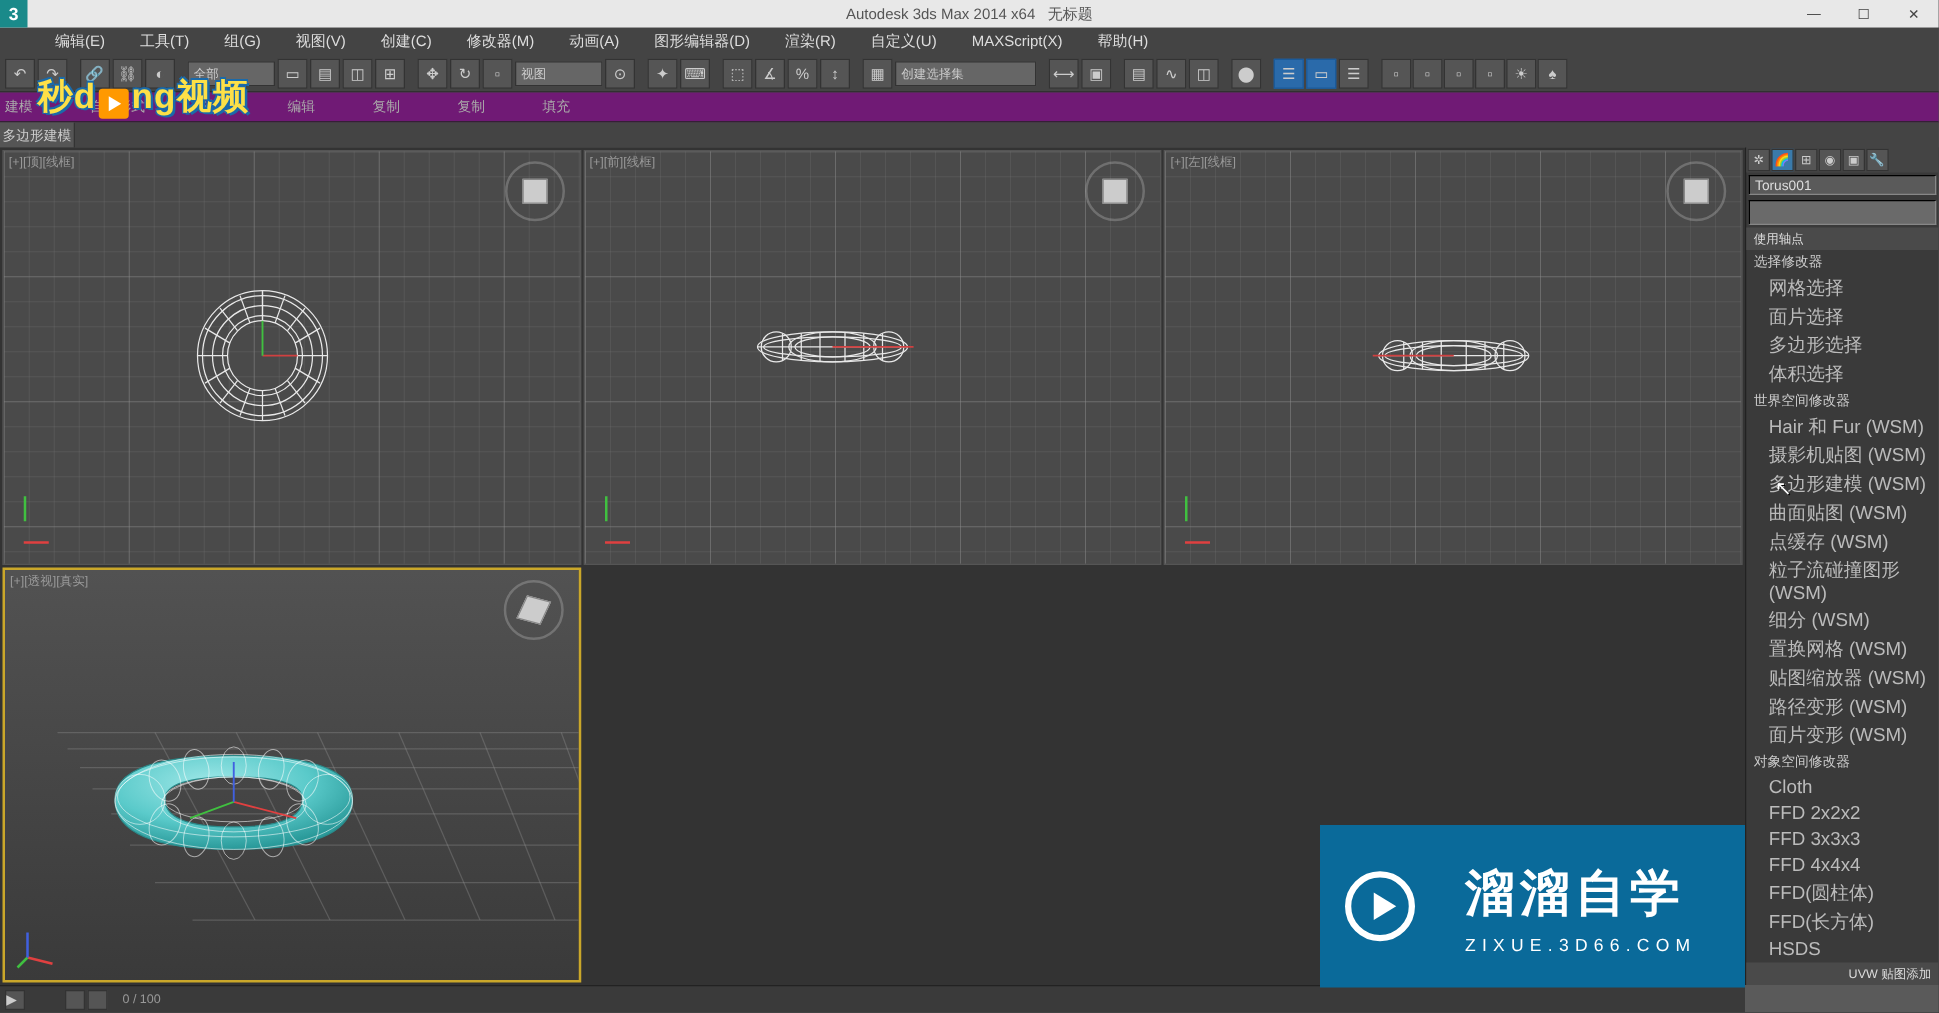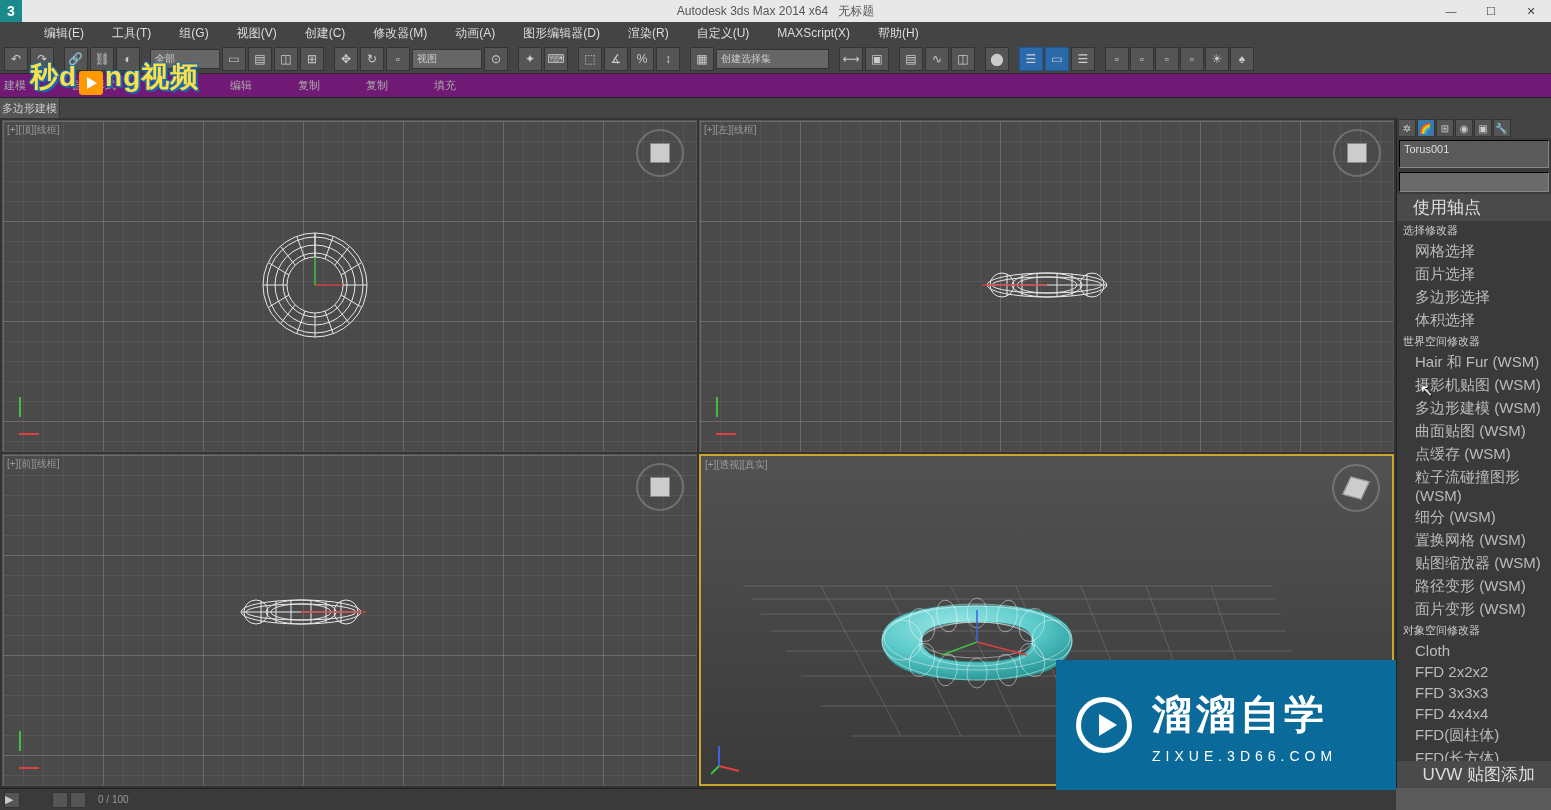--- a/index.html
+++ b/index.html
@@ -29,21 +29,21 @@
     .tb2-label { color: #aaa; font-size: 11px; }
     
     
     .tab-row { height: 20px; background: #444; display: flex; align-items: stretch; }
     .tab { padding: 2px 2px; background: #555; color: #ccc; font-size: 11px; border-right: 1px solid #333; display: flex; align-items: center; }
     
     
     .main-area { display: flex; height: calc(810px - 22px - 22px - 30px - 24px - 20px - 22px); }
     
     
-    .viewports { flex: 1; display: grid; grid-template-columns: 1fr 1fr; grid-template-rows: 1fr 1fr; gap: 2px; background: #333; padding: 2px; position: relative; }
+    .viewports { flex: 1; display: grid; grid-template-columns: 1fr 1fr 1fr; grid-template-rows: 1fr 1fr; gap: 2px; background: #333; padding: 2px; position: relative; }
     .viewport { background: #4a4a4a; position: relative; border: 1px solid #555; overflow: hidden; }
     .viewport.active { border: 2px solid #caa72a; }
     .viewport-label { position: absolute; top: 2px; left: 4px; color: #999; font-size: 10px; z-index: 10; }
     
     
     .grid-bg { position: absolute; inset: 0; background-image: 
       linear-gradient(rgba(120,120,120,0.25) 1px, transparent 1px),
       linear-gradient(90deg, rgba(120,120,120,0.25) 1px, transparent 1px);
       background-size: 20px 20px;
     }
@@ -61,42 +61,42 @@
     
     .viewcube { position: absolute; top: 8px; right: 12px; width: 48px; height: 48px; }
     .vc-ring { width: 48px; height: 48px; border: 2px solid rgba(200,200,200,0.3); border-radius: 50%; position: absolute; }
     .vc-cube { width: 20px; height: 20px; background: #ccc; position: absolute; top: 14px; left: 14px; border: 1px solid #888; }
     
     
     .right-panel { width: 155px; background: #3a3a3a; border-left: 1px solid #222; display: flex; flex-direction: column; }
     .panel-tabs { height: 20px; background: #444; display: flex; gap: 1px; padding: 1px; }
     .ptab { width: 18px; height: 18px; background: #555; border: 1px solid #333; display: flex; align-items: center; justify-content: center; font-size: 10px; cursor: pointer; }
     .ptab.active { background: #3a7aaa; }
-    .object-name { height: 28px; background: #5a5a5a; border: 1px inset #333; margin: 2px; padding: 2px 4px; color: #ddd; font-size: 11px; }
+    .object-name { height: 16px; background: #5a5a5a; border: 1px inset #333; margin: 2px; padding: 2px 4px; color: #ddd; font-size: 11px; }
     .modifier-dropdown { height: 20px; background: #6a6a6a; border: 1px inset #333; margin: 2px; }
-    .section-header { background: #4a4a4a; padding: 2px 16px; color: #ddd; font-size: 17px; }
+    .section-header { background: #4a4a4a; padding: 2px 6px; color: #ddd; font-size: 10px; }
     .modifier-list { flex: 1; overflow: hidden; }
     .mod-item { padding: 2px 6px 2px 18px; color: #bbb; font-size: 15px; cursor: pointer; }
     .mod-header { padding: 2px 6px; color: #ccc; font-size: 11px; font-weight: normal; }
     
     
     .status-bar { height: 22px; background: #3a3a3a; display: flex; align-items: center; padding: 0 4px; gap: 12px; border-top: 1px solid #222; position: absolute; bottom: 0; left: 0; right: 155px; }
     .status-ctrl { width: 16px; height: 16px; background: #555; border: 1px solid #333; }
     .status-text { color: #999; font-size: 10px; }
     
     
     .watermark-left { position: absolute; top: 58px; left: 30px; z-index: 100; font-family: Arial; }
     .wm-text { font-size: 28px; font-weight: bold; color: #fde047; text-shadow: 2px 2px 0 #1a6aaa, -1px -1px 0 #1a6aaa, 1px -1px 0 #1a6aaa, -1px 1px 0 #1a6aaa; letter-spacing: 1px; }
     .play-icon { display: inline-block; width: 24px; height: 24px; background: #ff9900; border-radius: 3px; vertical-align: middle; position: relative; margin: 0 2px; }
     .play-icon::after { content: ''; position: absolute; left: 8px; top: 6px; border-left: 10px solid #fff; border-top: 6px solid transparent; border-bottom: 6px solid transparent; }
     
     .watermark-right { position: absolute; bottom: 20px; right: 155px; width: 340px; height: 130px; background: #0a6a9a; z-index: 100; display: flex; align-items: center; padding: 20px; gap: 20px; }
     .wm-play-ring { width: 56px; height: 56px; border: 5px solid #fff; border-radius: 50%; position: relative; flex-shrink: 0; }
     .wm-play-ring::after { content: ''; position: absolute; left: 18px; top: 12px; border-left: 18px solid #fff; border-top: 11px solid transparent; border-bottom: 11px solid transparent; }
-    .wm-text-block { color: #fff; }
+    .wm-text-block { color: #fff; margin-left: 20px; }
     .wm-main { font-size: 40px; font-weight: bold; letter-spacing: 4px; }
     .wm-sub { font-size: 14px; letter-spacing: 5px; text-transform: uppercase; margin-top: 6px; text-align: center; }
     
     
     .cursor-arrow { position: absolute; z-index: 200; width: 0; height: 0; }
     .cursor-arrow::before { content: '↖'; color: #fff; font-size: 16px; text-shadow: 1px 1px 0 #000; }
   </style>
 </head>
 <body>
 
@@ -242,20 +242,55 @@
           <line x1="60" y1="60" x2="60" y2="32" stroke="#40c040" stroke-width="1.5"></line>
         </svg>
       </div>
       <div class="axis-tripod">
           <div class="axis-x"></div>
           <div class="axis-y"></div>
         </div>
     </div>
 
     <div class="viewport">
+      <div class="viewport-label">[+][前][线框]</div>
+      <div class="grid-bg"></div>
+      <div class="grid-major"></div>
+      <div class="viewcube">
+          <div class="vc-ring"></div>
+          <div class="vc-cube"></div>
+        </div>
+
+      <div style="position:absolute; top:48%; left:43%; transform:translate(-50%,-50%)">
+        <svg width="130" height="30" viewBox="0 0 130 30">
+          <g stroke="#e8e8e8" fill="none" stroke-width="1">
+            <ellipse cx="65" cy="15" rx="60" ry="12"></ellipse>
+            <ellipse cx="65" cy="15" rx="55" ry="8"></ellipse>
+            <ellipse cx="65" cy="15" rx="35" ry="12"></ellipse>
+            <ellipse cx="65" cy="15" rx="30" ry="8"></ellipse>
+            <ellipse cx="20" cy="15" rx="12" ry="12"></ellipse>
+            <ellipse cx="110" cy="15" rx="12" ry="12"></ellipse>
+            <line x1="5" y1="15" x2="125" y2="15"></line>
+            <line x1="25" y1="4" x2="25" y2="26"></line>
+              <line x1="40" y1="4" x2="40" y2="26"></line>
+              <line x1="55" y1="3" x2="55" y2="27"></line>
+              <line x1="75" y1="3" x2="75" y2="27"></line>
+              <line x1="90" y1="4" x2="90" y2="26"></line>
+              <line x1="105" y1="4" x2="105" y2="26"></line>
+          </g>
+          <line x1="65" y1="15" x2="130" y2="15" stroke="#d04040" stroke-width="1.5"></line>
+        </svg>
+      </div>
+      <div class="axis-tripod">
+          <div class="axis-x"></div>
+          <div class="axis-y"></div>
+        </div>
+    </div>
+
+    <div class="viewport">
       <div class="viewport-label">[+][左][线框]</div>
       <div class="grid-bg"></div>
       <div class="grid-major"></div>
       <div class="viewcube">
           <div class="vc-ring"></div>
           <div class="vc-cube"></div>
         </div>
 
       <div style="position:absolute; top:50%; left:50%; transform:translate(-50%,-50%)">
         <svg width="130" height="30" viewBox="0 0 130 30">
@@ -268,55 +303,20 @@
             <ellipse cx="110" cy="15" rx="12" ry="12"></ellipse>
             <line x1="5" y1="15" x2="125" y2="15"></line>
             <line x1="25" y1="4" x2="25" y2="26"></line>
               <line x1="40" y1="4" x2="40" y2="26"></line>
               <line x1="55" y1="3" x2="55" y2="27"></line>
               <line x1="75" y1="3" x2="75" y2="27"></line>
               <line x1="90" y1="4" x2="90" y2="26"></line>
               <line x1="105" y1="4" x2="105" y2="26"></line>
           </g>
           <line x1="65" y1="15" x2="0" y2="15" stroke="#d04040" stroke-width="1.5"></line>
-        </svg>
-      </div>
-      <div class="axis-tripod">
-          <div class="axis-x"></div>
-          <div class="axis-y"></div>
-        </div>
-    </div>
-
-    <div class="viewport">
-      <div class="viewport-label">[+][前][线框]</div>
-      <div class="grid-bg"></div>
-      <div class="grid-major"></div>
-      <div class="viewcube">
-          <div class="vc-ring"></div>
-          <div class="vc-cube"></div>
-        </div>
-
-      <div style="position:absolute; top:48%; left:43%; transform:translate(-50%,-50%)">
-        <svg width="130" height="30" viewBox="0 0 130 30">
-          <g stroke="#e8e8e8" fill="none" stroke-width="1">
-            <ellipse cx="65" cy="15" rx="60" ry="12"></ellipse>
-            <ellipse cx="65" cy="15" rx="55" ry="8"></ellipse>
-            <ellipse cx="65" cy="15" rx="35" ry="12"></ellipse>
-            <ellipse cx="65" cy="15" rx="30" ry="8"></ellipse>
-            <ellipse cx="20" cy="15" rx="12" ry="12"></ellipse>
-            <ellipse cx="110" cy="15" rx="12" ry="12"></ellipse>
-            <line x1="5" y1="15" x2="125" y2="15"></line>
-            <line x1="25" y1="4" x2="25" y2="26"></line>
-              <line x1="40" y1="4" x2="40" y2="26"></line>
-              <line x1="55" y1="3" x2="55" y2="27"></line>
-              <line x1="75" y1="3" x2="75" y2="27"></line>
-              <line x1="90" y1="4" x2="90" y2="26"></line>
-              <line x1="105" y1="4" x2="105" y2="26"></line>
-          </g>
-          <line x1="65" y1="15" x2="130" y2="15" stroke="#d04040" stroke-width="1.5"></line>
         </svg>
       </div>
       <div class="axis-tripod">
           <div class="axis-x"></div>
           <div class="axis-y"></div>
         </div>
     </div>
 
     <div class="viewport active" style="background: linear-gradient(180deg, #525252 0%, #3a3a3a 100%)">
       <div class="viewport-label">[+][透视][真实]</div>

